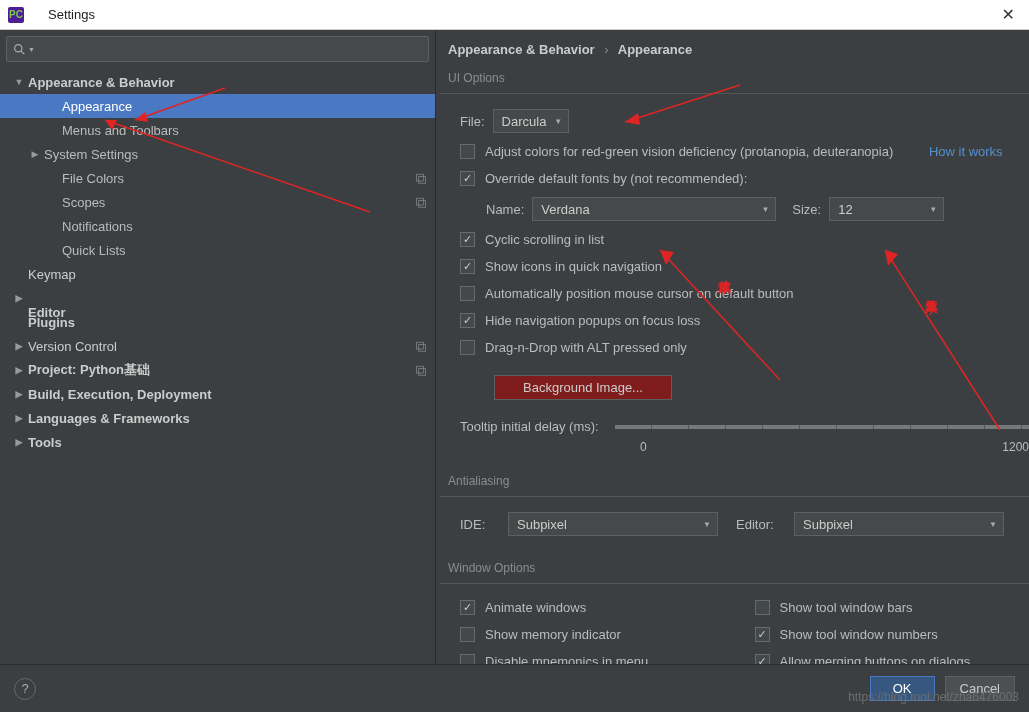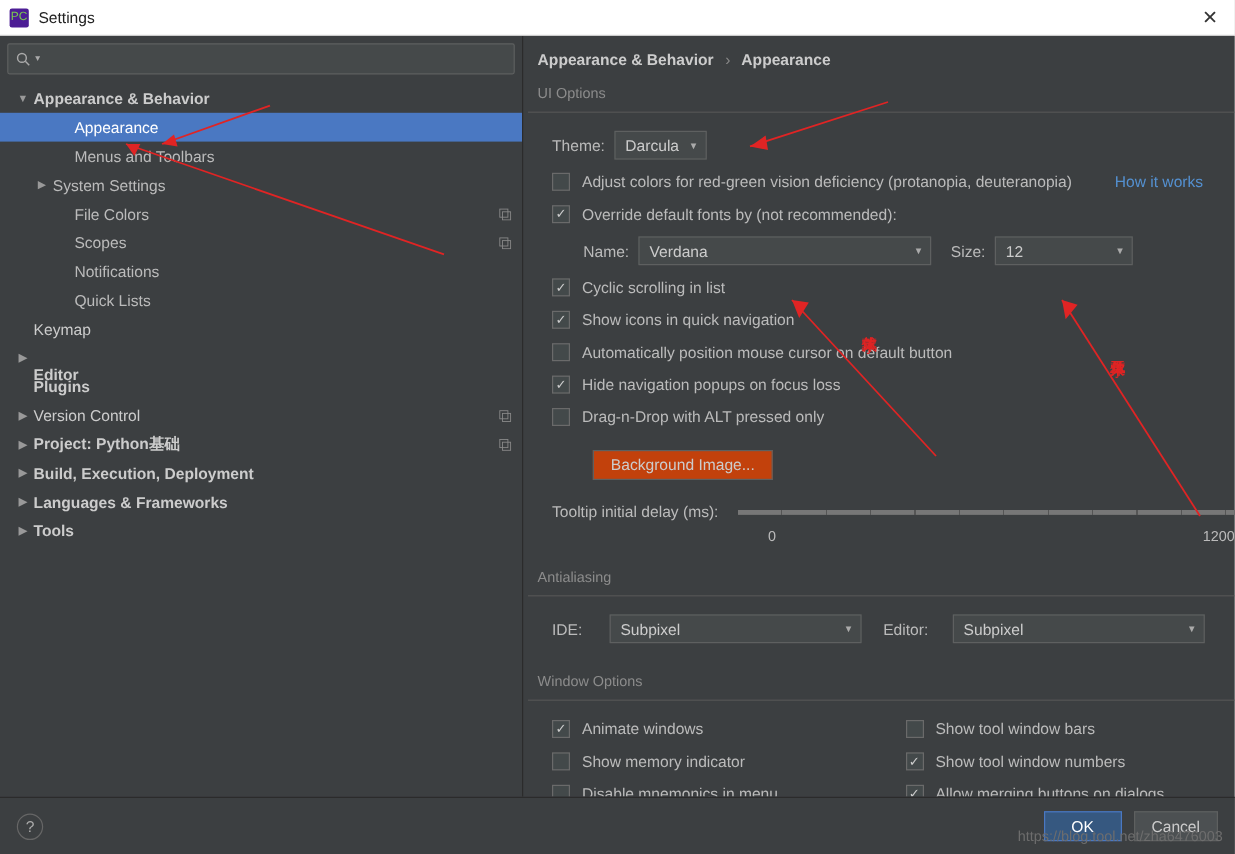--- a/index.html
+++ b/index.html
@@ -1,18 +1,18 @@
 <!DOCTYPE html>
 <html><head>
 <meta charset="utf-8">
 <style>
   * { box-sizing: border-box; margin: 0; padding: 0; }
   body { font-family: "Segoe UI", Verdana, sans-serif; font-size: 13px; background: #fff; width: 1029px; height: 712px; overflow: hidden; }
   .title-bar { height: 30px; background: #fff; display: flex; align-items: center; padding: 0 8px; border-bottom: 1px solid #ccc; }
-  .app-icon { width: 16px; height: 16px; background: #4c1d95; color: #7ac74f; font-size: 10px; font-weight: normal; display: flex; align-items: center; justify-content: center; border-radius: 2px; margin-right: 8px; }
+  .app-icon { width: 16px; height: 16px; background: #4c1d95; color: #7ac74f; font-size: 10px; font-weight: bold; display: flex; align-items: center; justify-content: center; border-radius: 2px; margin-right: 24px; }
   .title-bar-text { color: #222; flex: 1; }
   .title-close { font-size: 16px; color: #333; cursor: default; padding: 0 6px; }
   .frame { background: #3c3f41; height: 682px; display: flex; flex-direction: column; position: relative; }
   .main { display: flex; flex: 1; overflow: hidden; }
   .left { width: 436px; display: flex; flex-direction: column; border-right: 1px solid #2b2b2b; }
   .search-wrap { padding: 6px 6px 4px 6px; }
   .search { background: #45494a; border: 1px solid #5e6060; height: 26px; border-radius: 2px; display: flex; align-items: center; padding: 0 6px; color: #aaa; }
   .search svg { width: 13px; height: 13px; fill: none; stroke: #aaa; stroke-width: 1.5; }
   .tree { flex: 1; overflow: auto; color: #bbb; padding-top: 4px; }
   .node { display: flex; align-items: center; height: 24px; padding-right: 8px; cursor: default; }
@@ -29,21 +29,21 @@
   .content { flex: 1; overflow: hidden; padding: 0 0 0 4px; }
   .section { color: #8c8c8c; font-size: 12px; padding: 4px 8px 8px 8px; border-bottom: 1px solid #555; margin-bottom: 10px; }
   .row { display: flex; align-items: center; padding: 5px 0 5px 20px; gap: 8px; }
   .label { color: #bbb; }
   .combo { background: #45494a; border: 1px solid #5e6060; height: 24px; display: flex; align-items: center; padding: 0 6px 0 8px; color: #ccc; min-width: 60px; justify-content: space-between; }
   .combo .caret { font-size: 8px; color: #aaa; margin-left: 8px; }
   .checkrow { display: flex; align-items: flex-end; padding: 6px 0 6px 20px; gap: 10px; color: #bbb; }
   .chk { width: 15px; height: 15px; border: 1px solid #6a6a6a; background: #43494a; display: flex; align-items: center; justify-content: center; font-size: 11px; color: #ccc; }
   .chk.on::after { content: "✓"; }
   .link { color: #5490d0; margin-left: 12px; }
-  .btn { background: #c2410c; border: 1px solid #5e6060; padding: 4px 14px; color: #ccc; display:inline-block;}
+  .btn { background: #7f1d1d; border: 1px solid #5e6060; padding: 4px 28px; color: #ccc; display:inline-block;}
   .slider-wrap { display:flex; align-items:center; gap:16px; padding: 14px 0 4px 20px; }
   .slider-track { position: relative; flex:1; height: 4px; background: #555; }
   .slider-fill { position:absolute; left:0; top:0; bottom:0; right:0; background: repeating-linear-gradient(90deg,#777,#777 36px,#555 36px,#555 37px); }
   .slider-ticks { display:flex; justify-content:space-between; color:#bbb; font-size:12px; padding: 2px 0 0 0; margin-left: 200px;}
   .footer { height: 48px; border-top: 1px solid #2b2b2b; display: flex; align-items: center; padding: 0 14px; gap: 10px; background:#3c3f41; }
   .footer .spacer { flex: 1; }
   .help-icon { width: 22px; height: 22px; border: 1px solid #666; border-radius: 50%; display:flex; align-items:center; justify-content:center; color:#aaa; font-size:13px; }
   .ok-btn { background: #365880; border: 1px solid #4a78c2; color: #fff; padding: 4px 22px; }
   .cancel-btn { background: #4c5052; border: 1px solid #5e6060; color: #ccc; padding: 4px 14px; }
   .watermark { position:absolute; right:10px; bottom:8px; color:#6d6d6d; font-size:12px; pointer-events:none; }
@@ -164,21 +164,21 @@
     <div class="right">
       <div class="crumb">
         <span>Appearance &amp; Behavior</span>
         <span class="sep">›</span>
         <span>Appearance</span>
       </div>
       <div class="content">
         <div class="section">UI Options</div>
 
         <div class="row">
-          <span class="label">Theme:</span>
+          <span class="label">File:</span>
           <div class="combo">
             <span>Darcula</span>
             <span class="caret">▼</span>
           </div>
         </div>
 
         <div class="checkrow">
           <div class="chk"></div>
           <span>Adjust colors for red-green vision deficiency (protanopia, deuteranopia)</span>&nbsp;
           <span class="link">How it works</span>

